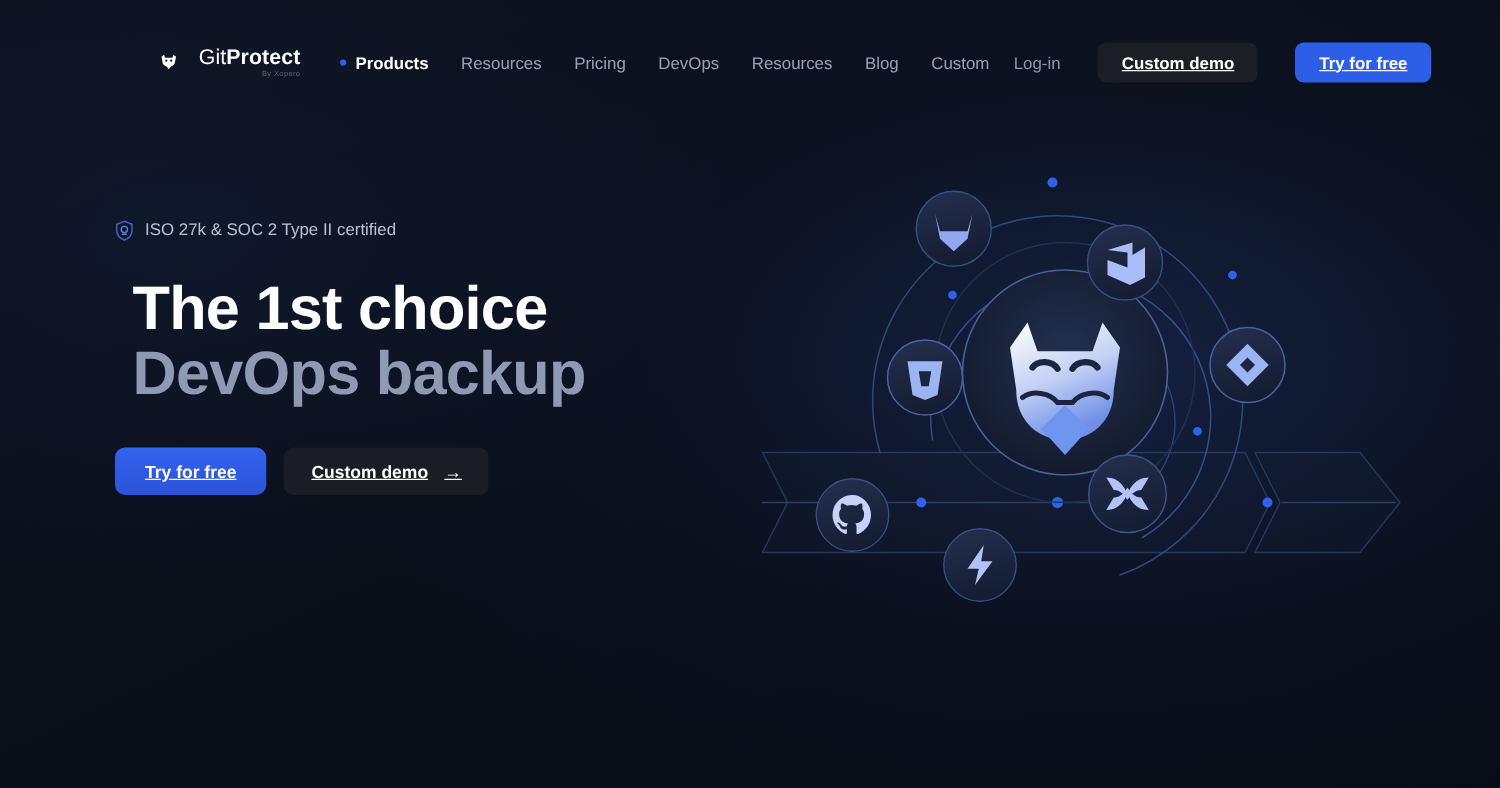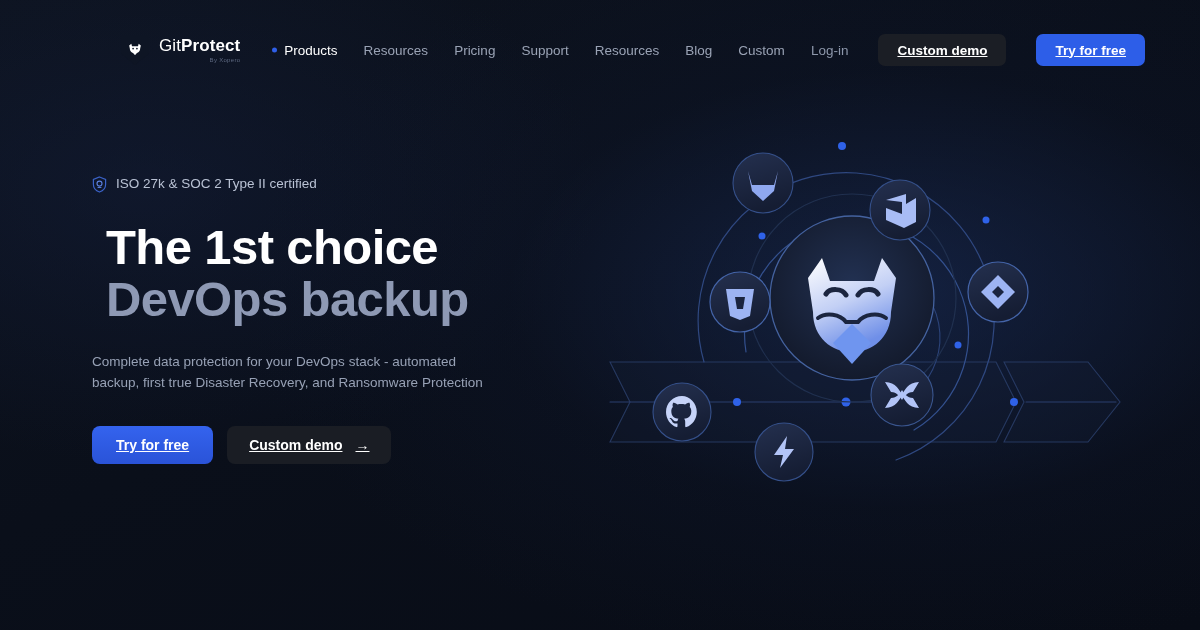--- a/index.html
+++ b/index.html
@@ -34,21 +34,21 @@
   .brand-text { display:flex; flex-direction:column; line-height:1; }
   .brand-name { font-size:17px; font-weight:700; color:#ffffff; letter-spacing:.1px; }
   .brand-name .thin { font-weight:400; }
   .brand-sub { font-size:6px; color:#5d6880; margin-top:3px; letter-spacing:.3px; align-self:flex-end; }
 
   .nav { display:flex; align-items:center; gap:26px; margin-left:44px; }
   .nav-item {
     font-size:13.5px; color:#9aa3b5; position:relative; cursor:pointer;
     white-space:nowrap;
   }
-  .nav-item.active { color:#ffffff; font-weight:400; }
+  .nav-item.active { color:#ffffff; font-weight:700; }
   .nav-item.active::before {
     content:""; position:absolute; left:-12px; top:50%; transform:translateY(-50%);
     width:5px; height:5px; border-radius:50%; background:#2f5fe8;
   }
 
   .header-right { margin-left:auto; display:flex; align-items:center; gap:30px; }
   .login-link { font-size:13.5px; color:#8d97ab; cursor:pointer; }
   .btn {
     border:none; cursor:pointer; font-family:inherit;
     display:inline-flex; align-items:center; justify-content:center;
@@ -116,21 +116,21 @@
       <span class="brand-text">
         <span class="brand-name"><span class="thin">Git</span><span>Protect</span></span>
         <span class="brand-sub">By Xopero</span>
       </span>
     </div>
 
     <nav class="nav">
       <span class="nav-item active">Products</span>
       <span class="nav-item">Resources</span>
       <span class="nav-item">Pricing</span>
-      <span class="nav-item">Support</span>
+      <span class="nav-item">DevOps</span>
       <span class="nav-item">Resources</span>
       <span class="nav-item">Blog</span>
       <span class="nav-item">Custom</span>
     </nav>
 
     <div class="header-right">
       <span class="login-link">Log-in</span>
       <button class="btn btn-dark">Custom demo</button>
       <button class="btn btn-blue">Try for free</button>
     </div>
@@ -147,21 +147,20 @@
         </svg>
       </span>
       <span class="badge-text">ISO 27k &amp; SOC 2 Type II certified</span>
     </div>
 
     <h1 class="headline">
       <span class="headline-line l1">The 1st choice</span>
       <span class="headline-line l2">DevOps backup</span>
     </h1>
 
-    <p class="subtitle">Complete data protection for your DevOps stack - automated backup, first true Disaster Recovery, and Ransomware Protection</p>
 
     <div class="hero-cta">
       <button class="btn cta-blue">Try for free</button>
       <button class="btn cta-dark">
         <span>Custom demo</span>
         <span class="cta-arrow">→</span>
       </button>
     </div>
   </div>
 

